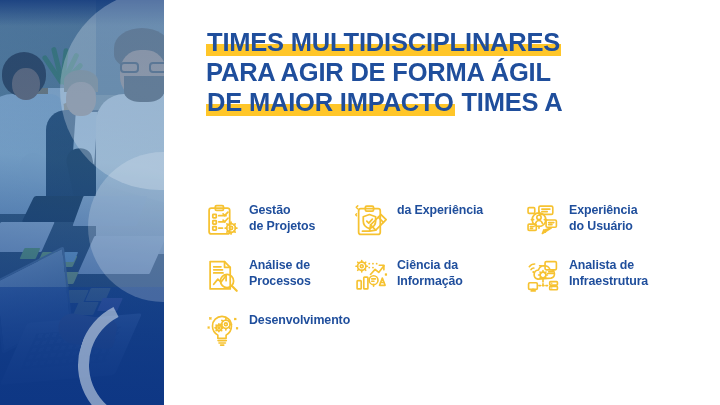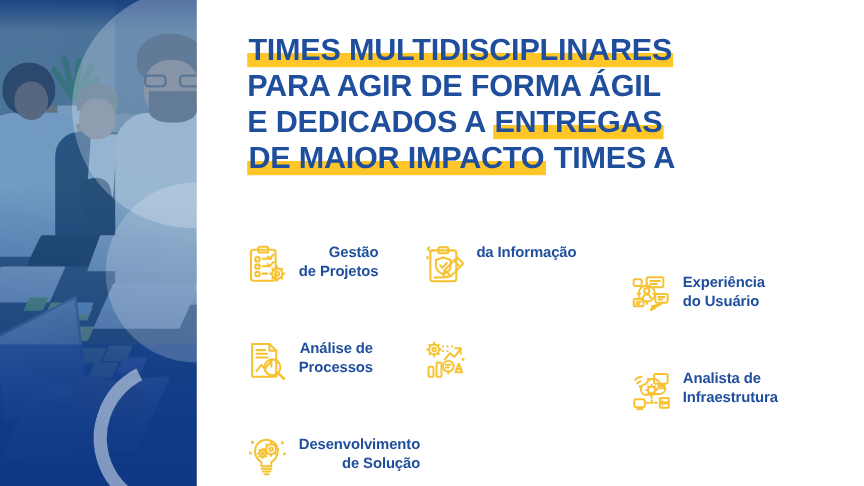--- a/index.html
+++ b/index.html
@@ -209,23 +209,23 @@
   
   #services {
     position:absolute; left:42px; top:202px; width:510px;
   }
   .svc-row { display:flex; }
   .svc-row.r1 { margin-bottom:20px; }
   .svc-row.r2 { margin-bottom:20px; }
   .svc {
     display:flex; align-items:flex-start; gap:9px;
   }
-  .svc.c1 { width:148px;text-align:right; }
+  .svc.c1 { width:148px; }
   .svc.c2 { width:172px; }
-  .svc.c3 { width:190px;margin-top:25px; }
+  .svc.c3 { width:190px; }
   .svc-icon {
     width:34px; height:34px; flex:0 0 34px;
     margin-top:1px;
   }
   .svc-icon svg { display:block; width:34px; height:34px; }
   .svc-label {
     font-size:12.4px; font-weight:bold; color:#1F4E9C;
     line-height:15.5px; letter-spacing:-0.1px;
     padding-top:1px;
   }
@@ -305,21 +305,20 @@
     <div class="circle-gfx"></div>
     <div class="circle-gfx2"></div>
     <div class="swoosh"></div>
   </div>
 
   <div id="content">
 
     <div id="headline">
         <div class="hl-line"><span class="mark">TIMES MULTIDISCIPLINARES</span></div>
         <div class="hl-line"><span>PARA AGIR DE FORMA ÁGIL</span></div>
-        <div class="hl-line"><span>E DEDICADOS A </span><span class="mark">ENTREGAS</span></div>
         <div class="hl-line"><span class="mark">DE MAIOR IMPACTO</span><span> TIMES A</span></div>
       </div>
 
     <div id="services">
         <div class="svc-row r1">
           <div class="svc c1">
             <div class="svc-icon">
               <svg viewBox="0 0 33 33">
                 <use href="#ic-clipboard-checklist-gear"></use>
               </svg>
@@ -329,21 +328,21 @@
               <div>de Projetos</div>
             </div>
           </div>
           <div class="svc c2">
             <div class="svc-icon">
               <svg viewBox="0 0 33 33">
                 <use href="#ic-clipboard-shield-check"></use>
               </svg>
             </div>
             <div class="svc-label">
-              <div>da Informação</div>
+              <div>da Experiência</div>
             </div>
           </div>
           <div class="svc c3">
             <div class="svc-icon">
               <svg viewBox="0 0 33 33">
                 <use href="#ic-wireframe-user-design"></use>
               </svg>
             </div>
             <div class="svc-label">
               <div>Experiência</div>
@@ -362,20 +361,24 @@
               <div>Análise de</div>
               <div>Processos</div>
             </div>
           </div>
           <div class="svc c2">
             <div class="svc-icon">
               <svg viewBox="0 0 33 33">
                 <use href="#ic-data-science-chart-gear"></use>
               </svg>
             </div>
+            <div class="svc-label">
+              <div>Ciência da</div>
+              <div>Informação</div>
+            </div>
           </div>
           <div class="svc c3">
             <div class="svc-icon">
               <svg viewBox="0 0 33 33">
                 <use href="#ic-cloud-network-server"></use>
               </svg>
             </div>
             <div class="svc-label">
               <div>Analista de</div>
               <div>Infraestrutura</div>
@@ -384,21 +387,20 @@
         </div>
         <div class="svc-row r3">
           <div class="svc c1">
             <div class="svc-icon">
               <svg viewBox="0 0 33 33">
                 <use href="#ic-lightbulb-gears"></use>
               </svg>
             </div>
             <div class="svc-label">
               <div>Desenvolvimento</div>
-              <div>de Solução</div>
             </div>
           </div>
         </div>
       </div>
 
   </div>
 </div>
 
 <svg width="0" height="0" style="position:absolute" aria-hidden="true">
 <defs>

